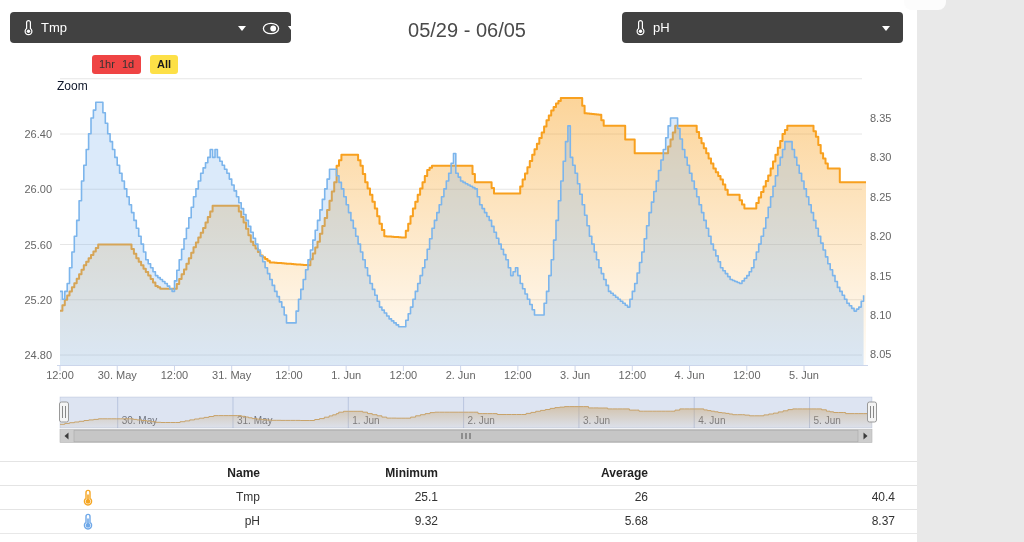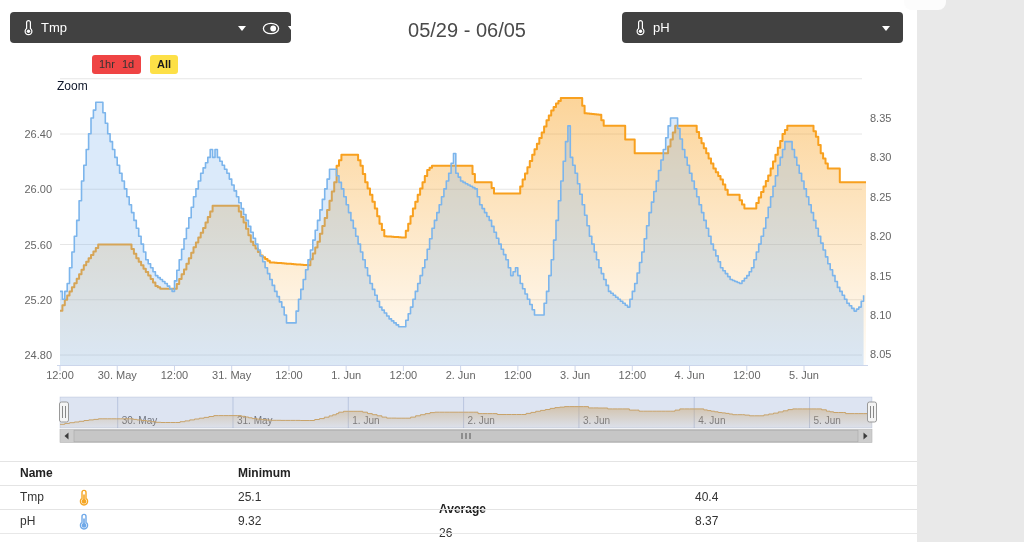--- a/index.html
+++ b/index.html
@@ -29,25 +29,25 @@
         background:#ef4444;font-size:11px;color:#333;text-align:center;cursor:pointer;}
   .zbtn.b0{left:35px;}
   .zbtn.b1{left:58px;}
   .zbtn.b2{left:93px;}
   .zbtn.active{background:#fde047;font-weight:700;color:#1a1a1a;}
   #chart-root{position:absolute;left:0;top:0;width:917px;height:460px;}
   
   .stats{position:absolute;left:0;top:461px;width:917px;font-size:12px;color:#333;}
   .trow{position:relative;height:23px;border-top:1px solid #e4e4e4;}
   .trow:last-child{border-bottom:1px solid #e8e8e8;}
-  .trow .cell{position:absolute;top:0;height:23px;line-height:23px;text-align:left;}
+  .trow .cell{position:absolute;top:0;height:23px;line-height:23px;text-align:right;}
   .c-icon{left:78px;width:16px;top:3px !important;}
   .c-name{left:20px;width:240px;}
   .c-min{left:238px;width:200px;}
-  .c-avg{left:439px;width:200px;margin-top:36px;}
+  .c-avg{left:448px;width:200px;}
   .c-max{left:695px;width:200px;}
   .thead{font-weight:700;color:#222;}
 </style>
 </head>
 <body>
 
 <div class="screen">
 
   <div id="chart-root"><svg width="917" height="460">
         <defs>

